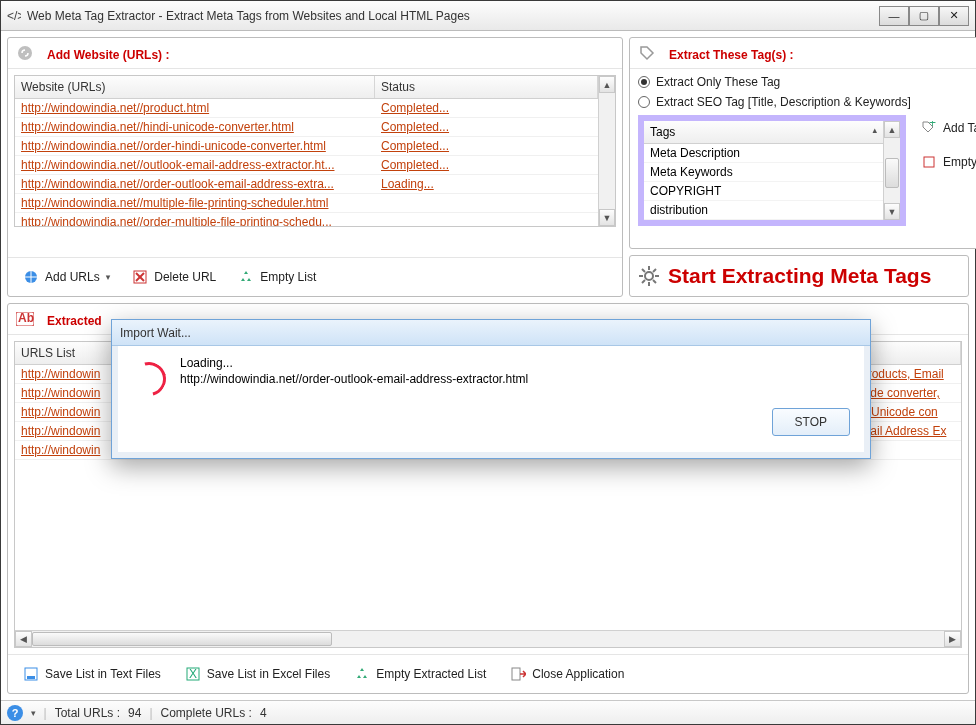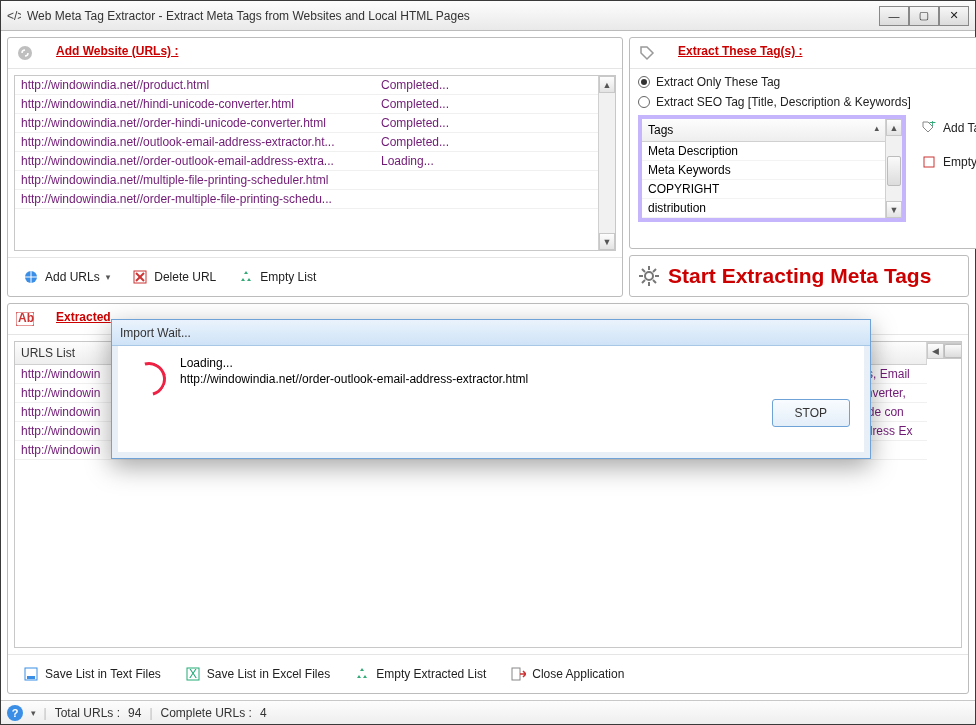--- a/index.html
+++ b/index.html
@@ -13,75 +13,75 @@
 .winbtn { width: 30px; height: 20px; border: 1px solid #888; background: linear-gradient(#f7f7f7,#dcdcdc); display: flex; align-items: center; justify-content: center; font-size: 11px; color: #222; }
 .winbtn.close { background: linear-gradient(#f7f7f7,#dcdcdc); }
 
 .content { flex: 1; display: flex; flex-direction: column; padding: 6px; gap: 6px; background: #fff; position: relative; }
 
 .row1 { display: flex; gap: 6px; height: 260px; }
 .panel { border: 1px solid #bcbcbc; border-radius: 3px; background: #fff; display: flex; flex-direction: column; }
 .panel-left { flex: 1; }
 .panel-right { width: 392px; }
 
-.panel-head { display: flex; align-items: flex-start; gap: 22px; padding: 6px 8px; color: #c00; font-weight: 600; font-size: 13px; border-bottom: 1px solid #e5e5e5; text-decoration: underline; }
+.panel-head { display: flex; align-items: flex-end; gap: 13px; padding: 6px 8px; color: #c00; font-weight: 600; font-size: 13px; border-bottom: 1px solid #e5e5e5; }
 .panel-head .icon { width: 18px; height: 18px; display: inline-flex; align-items: center; justify-content: center; }
 
 .table-wrap { flex: 1; overflow: hidden; border: 1px solid #c8c8c8; margin: 6px; display: flex; }
 .table { flex: 1; overflow: hidden; }
 .thead { display: flex; background: linear-gradient(#fdfdfd,#eee); border-bottom: 1px solid #d0d0d0; }
 .th { padding: 4px 6px; border-right: 1px solid #d6d6d6; color: #333; }
 .tbody { overflow: auto; }
 .tr { display: flex; border-bottom: 1px solid #f0f0f0; }
-.td { padding: 2px 6px; overflow: hidden; white-space: nowrap; text-overflow: ellipsis; color: #701a75; }
+.td { padding: 2px 6px; overflow: hidden; white-space: nowrap; text-overflow: ellipsis; color: #c2410c; text-decoration: underline; }
 
 .vscroll { width: 17px; background: #f0f0f0; border-left: 1px solid #d0d0d0; display: flex; flex-direction: column; }
 .vscroll .arrow { height: 17px; background: linear-gradient(#fdfdfd,#e3e3e3); border: 1px solid #c8c8c8; display:flex;align-items:center;justify-content:center;font-size:9px;color:#555; }
 .vscroll .track { flex:1; background:#f1f1f1; }
 
-.toolbar { display: flex; gap: 4px; padding: 6px; border-top: 1px solid #e5e5e5; }
+.toolbar { display: flex; gap: 4px; padding: 6px; border-top: 1px solid #e5e5e5; margin-top: 24px; }
 .btn { display: inline-flex; align-items: center; gap: 6px; padding: 4px 8px; border: 1px solid transparent; border-radius: 3px; background: transparent; color: #222; cursor: pointer; }
 .btn .ic { width:16px; height:16px; display:inline-flex; align-items:center; justify-content:center; }
 
 .extract-right-body { padding: 6px 8px; display:flex; flex-direction:column; gap:6px; }
 .radio-row { display:flex; align-items:center; gap:6px; color:#222; }
 .radio-dot { width:12px;height:12px;border:1px solid #666;border-radius:50%;display:inline-flex;align-items:center;justify-content:center; }
 .radio-dot.on::after{content:"";width:6px;height:6px;background:#333;border-radius:50%;}
 
 .tags-row { display:flex; gap:6px; flex:1; }
-.tags-list-wrap { flex:1; border:4px solid #c4b5fd; display:flex; }
+.tags-list-wrap { flex:1; border:6px solid #c4b5fd; display:flex; }
 .tags-list { flex:1; }
 .tags-head { background:linear-gradient(#fdfdfd,#eee); padding:4px 6px; border-bottom:1px solid #d0d0d0; display:flex; justify-content:space-between; }
 .tags-body { }
 .tag-item { padding:2px 6px; border-bottom:1px solid #f3f3f3; }
 .tags-side { width:100px; display:flex; flex-direction:column; gap:8px; }
 
 .start-bar { display:flex; align-items:center; gap:8px; padding:8px; border:1px solid #bcbcbc; border-radius:3px; margin-top:auto; }
 .start-bar .label { color:#c00; font-weight:700; font-size:21px; }
 
 .row2 { flex:1; display:flex; flex-direction:column; border:1px solid #bcbcbc; border-radius:3px; }
-.extracted-table-wrap { flex:1; margin:6px; border:1px solid #c8c8c8; display:flex; flex-direction:row; overflow:hidden; }
+.extracted-table-wrap { flex:1; margin:6px; border:1px solid #c8c8c8; display:flex; flex-direction:column; overflow:hidden; }
 .extracted-table { flex:1; overflow:hidden; }
 .hscroll { height:17px; background:#f0f0f0; border-top:1px solid #d0d0d0; display:flex; }
 .hscroll .arrow{width:17px;background:linear-gradient(#fdfdfd,#e3e3e3);border:1px solid #c8c8c8;display:flex;align-items:center;justify-content:center;font-size:9px;color:#555;}
 .hscroll .track{flex:1;background:#f1f1f1;position:relative;}
 .hscroll .thumb{position:absolute;left:0;top:1px;bottom:1px;width:300px;background:linear-gradient(#fafafa,#dcdcdc);border:1px solid #bcbcbc;border-radius:2px;}
 
 .bottom-toolbar { display:flex; gap:6px; padding:6px; border-top:1px solid #e5e5e5; }
 
 .statusbar { height:24px; border-top:1px solid #c8c8c8; display:flex; align-items:center; gap:8px; padding:0 6px; background:linear-gradient(#fdfdfd,#eee); color:#333; }
 .statusbar .sep { color:#bbb; }
 .help-ic{width:16px;height:16px;border-radius:50%;background:#3b8ee6;color:#fff;display:inline-flex;align-items:center;justify-content:center;font-weight:700;font-size:11px;}
 
 .dialog { position:absolute; left:110px; top:288px; width:760px; height:140px; background:#fff; border:1px solid #6fa3d8; box-shadow:0 8px 24px rgba(0,0,0,.35); display:flex; flex-direction:column; }
 .dialog-title { height:26px; background:linear-gradient(#eaf3fc,#cfe3f7); border-bottom:1px solid #a8c7e6; display:flex; align-items:center; padding:0 8px; color:#333; }
 .dialog-body { flex:1; padding:10px 14px; display:flex; gap:14px; align-items:flex-start; border:6px solid #e9eff6; border-top:none; position:relative; }
 .spinner { width:34px;height:34px;border:3px solid transparent;border-top-color:#e24;border-right-color:#e24;border-radius:50%; transform:rotate(30deg); margin-top:6px; }
 .dialog-text { display:flex; flex-direction:column; gap:2px; }
-.stop-btn { position:absolute; right:14px; bottom:25px; padding:6px 22px; border:1px solid #6fa3d8; background:linear-gradient(#f9fcff,#e3eef9); border-radius:3px; color:#333; }
+.stop-btn { position:absolute; right:14px; bottom:16px; padding:6px 22px; border:1px solid #6fa3d8; background:linear-gradient(#f9fcff,#e3eef9); border-radius:3px; color:#333; }
 
 svg { display:block; }
 </style>
 </head>
 <body>
 
 <div class="window">
 
   <div class="titlebar">
     <div class="title">
@@ -108,20 +108,24 @@
           <span class="icon">
             <svg width="16" height="16">
                 <circle cx="8" cy="8" r="7" fill="#bfbfbf"></circle>
                 <path d="M5 8a3 3 0 0 1 3-3h0M11 8a3 3 0 0 1-3 3" stroke="#fff" stroke-width="1.5" fill="none"></path>
               </svg>
           </span>
           <span>Add Website (URLs) :</span>
         </div>
         <div class="table-wrap">
           <div class="table">
+            <div class="thead">
+              <div class="th" style="width:360px">Website (URLs)</div>
+              <div class="th" style="flex:1">Status</div>
+            </div>
             <div class="tbody" id="urls-body">
                 <div class="tr">
                   <div class="td" style="width:360px">http://windowindia.net//product.html</div>
                   <div class="td" style="flex:1">Completed...</div>
                 </div>
                 <div class="tr">
                   <div class="td" style="width:360px">http://windowindia.net//hindi-unicode-converter.html</div>
                   <div class="td" style="flex:1">Completed...</div>
                 </div>
                 <div class="tr">

